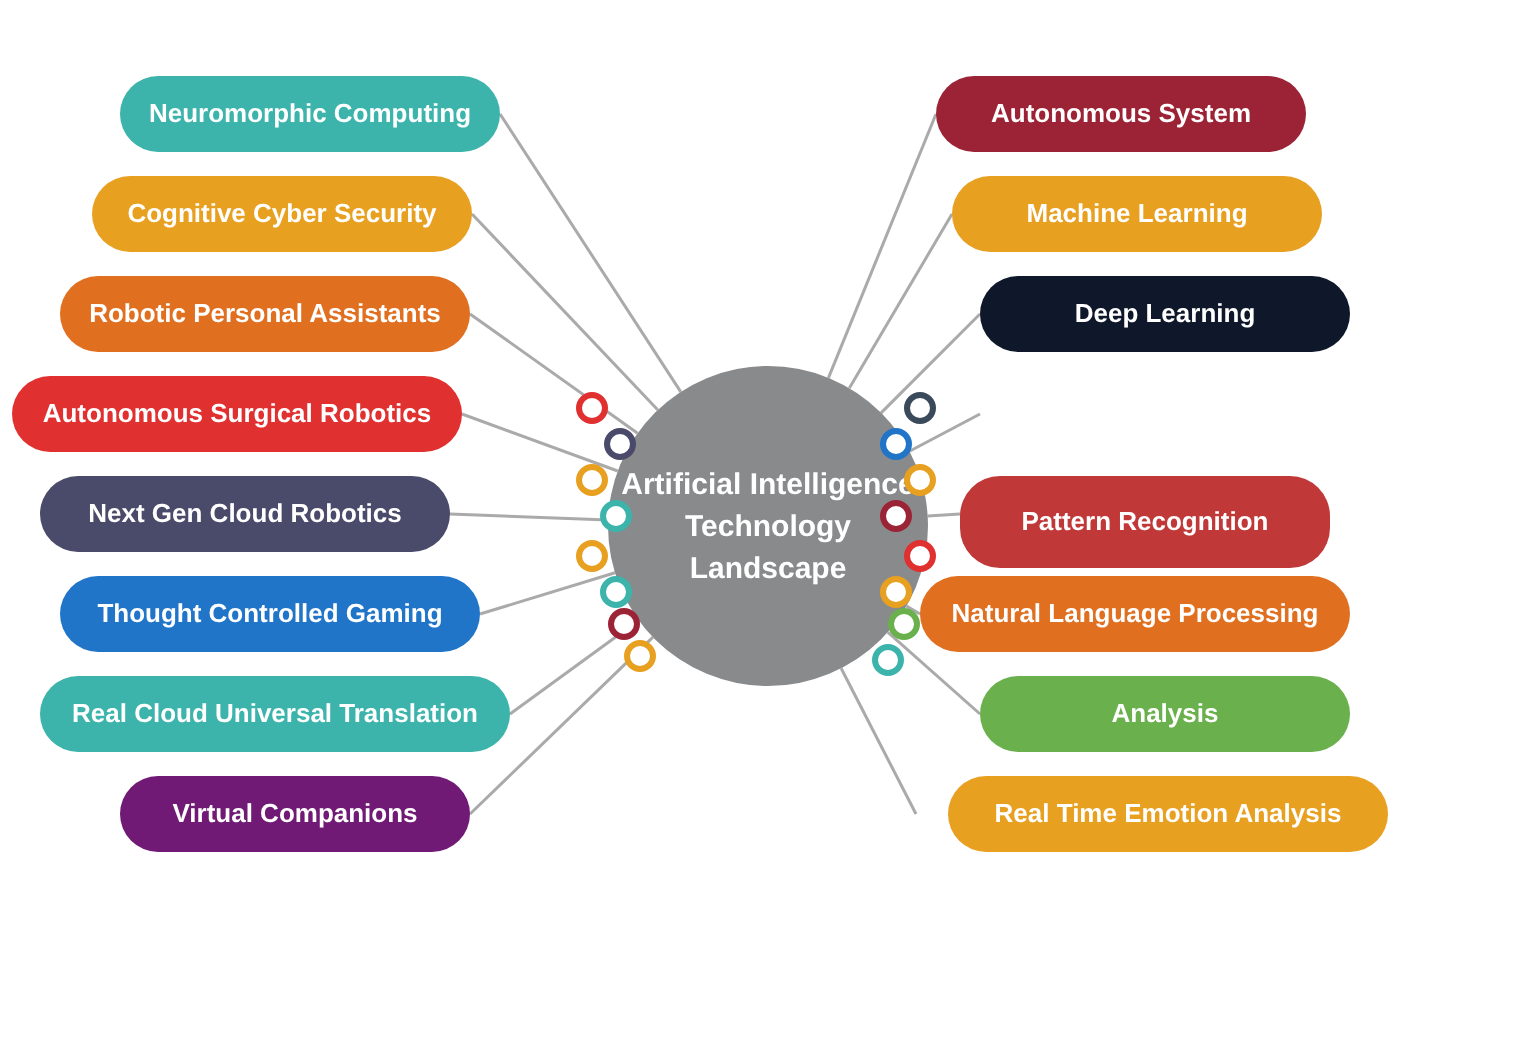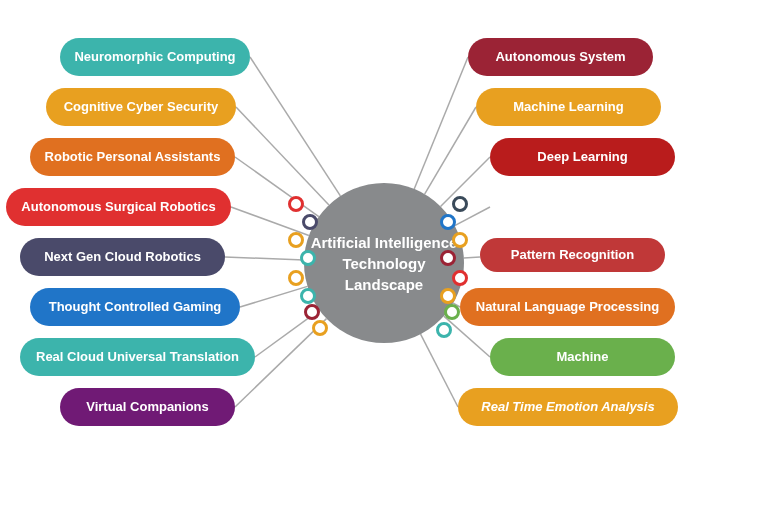--- a/index.html
+++ b/index.html
@@ -97,25 +97,25 @@
 <div class="node" style="left: 46px; top: 88px; width: 190px; height: 38px; background: rgb(232, 160, 32);">Cognitive Cyber Security</div>
     <div class="node" style="left: 60px; top: 38px; width: 190px; height: 38px; background: rgb(60, 180, 172);">Neuromorphic Computing</div>
     <div class="node" style="left: 30px; top: 138px; width: 205px; height: 38px; background: rgb(224, 112, 32);">Robotic Personal Assistants</div>
     <div class="node" style="left: 6px; top: 188px; width: 225px; height: 38px; background: rgb(224, 48, 48);">Autonomous Surgical Robotics</div>
     <div class="node" style="left: 20px; top: 238px; width: 205px; height: 38px; background: rgb(74, 74, 106);">Next Gen Cloud Robotics</div>
     <div class="node" style="left: 30px; top: 288px; width: 210px; height: 38px; background: rgb(32, 117, 200);">Thought Controlled Gaming</div>
     <div class="node" style="left: 20px; top: 338px; width: 235px; height: 38px; background: rgb(60, 180, 172);">Real Cloud Universal Translation</div>
     <div class="node" style="left: 60px; top: 388px; width: 175px; height: 38px; background: #701a75;">Virtual Companions</div>
     <div class="node" style="left: 468px; top: 38px; width: 185px; height: 38px; background: rgb(155, 35, 53); text-align: center;">Autonomous System</div>
     <div class="node" style="left: 476px; top: 88px; width: 185px; height: 38px; background: rgb(232, 160, 32);">Machine Learning</div>
-    <div class="node" style="left: 490px; top: 138px; width: 185px; height: 38px; background: #b91c1c;">Deep Learning</div>
-    <div class="node" style="left: 480px; top: 238px; width: 185px; height: 34px; background: rgb(192, 56, 56);">Pattern Recognition</div>
+    <div class="node" style="left: 490px; top: 138px; width: 185px; height: 38px; background: #0f172a;">Deep Learning</div>
+    <div class="node" style="left: 480px; top: 238px; width: 185px; height: 46px; background: rgb(192, 56, 56);">Pattern Recognition</div>
     <div class="node" style="left: 460px; top: 288px; width: 215px; height: 38px; background: rgb(224, 112, 32);">Natural Language Processing</div>
-    <div class="node" style="left: 490px; top: 338px; width: 185px; height: 38px; background: rgb(106, 176, 76);">Machine</div>
-    <div class="node" style="left: 458px; top: 388px; width: 220px; height: 38px; background: rgb(232, 160, 32); font-style: italic;">Real Time Emotion Analysis</div>
+    <div class="node" style="left: 490px; top: 338px; width: 185px; height: 38px; background: rgb(106, 176, 76);">Analysis</div>
+    <div class="node" style="left: 474px; top: 388px; width: 220px; height: 38px; background: rgb(232, 160, 32);">Real Time Emotion Analysis</div>
     <div class="dot" style="left: 288px; top: 196px; border-color: rgb(224, 48, 48);"></div>
     <div class="dot" style="left: 302px; top: 214px; border-color: rgb(74, 74, 106);"></div>
     <div class="dot" style="left: 288px; top: 232px; border-color: rgb(232, 160, 32);"></div>
     <div class="dot" style="left: 300px; top: 250px; border-color: rgb(60, 180, 172);"></div>
     <div class="dot" style="left: 288px; top: 270px; border-color: rgb(232, 160, 32);"></div>
     <div class="dot" style="left: 300px; top: 288px; border-color: rgb(60, 180, 172);"></div>
     <div class="dot" style="left: 304px; top: 304px; border-color: rgb(155, 35, 53);"></div>
     <div class="dot" style="left: 312px; top: 320px; border-color: rgb(232, 160, 32);"></div>
     <div class="dot" style="left: 452px; top: 196px; border-color: rgb(58, 74, 90);"></div>
     <div class="dot" style="left: 440px; top: 214px; border-color: rgb(32, 117, 200);"></div>

